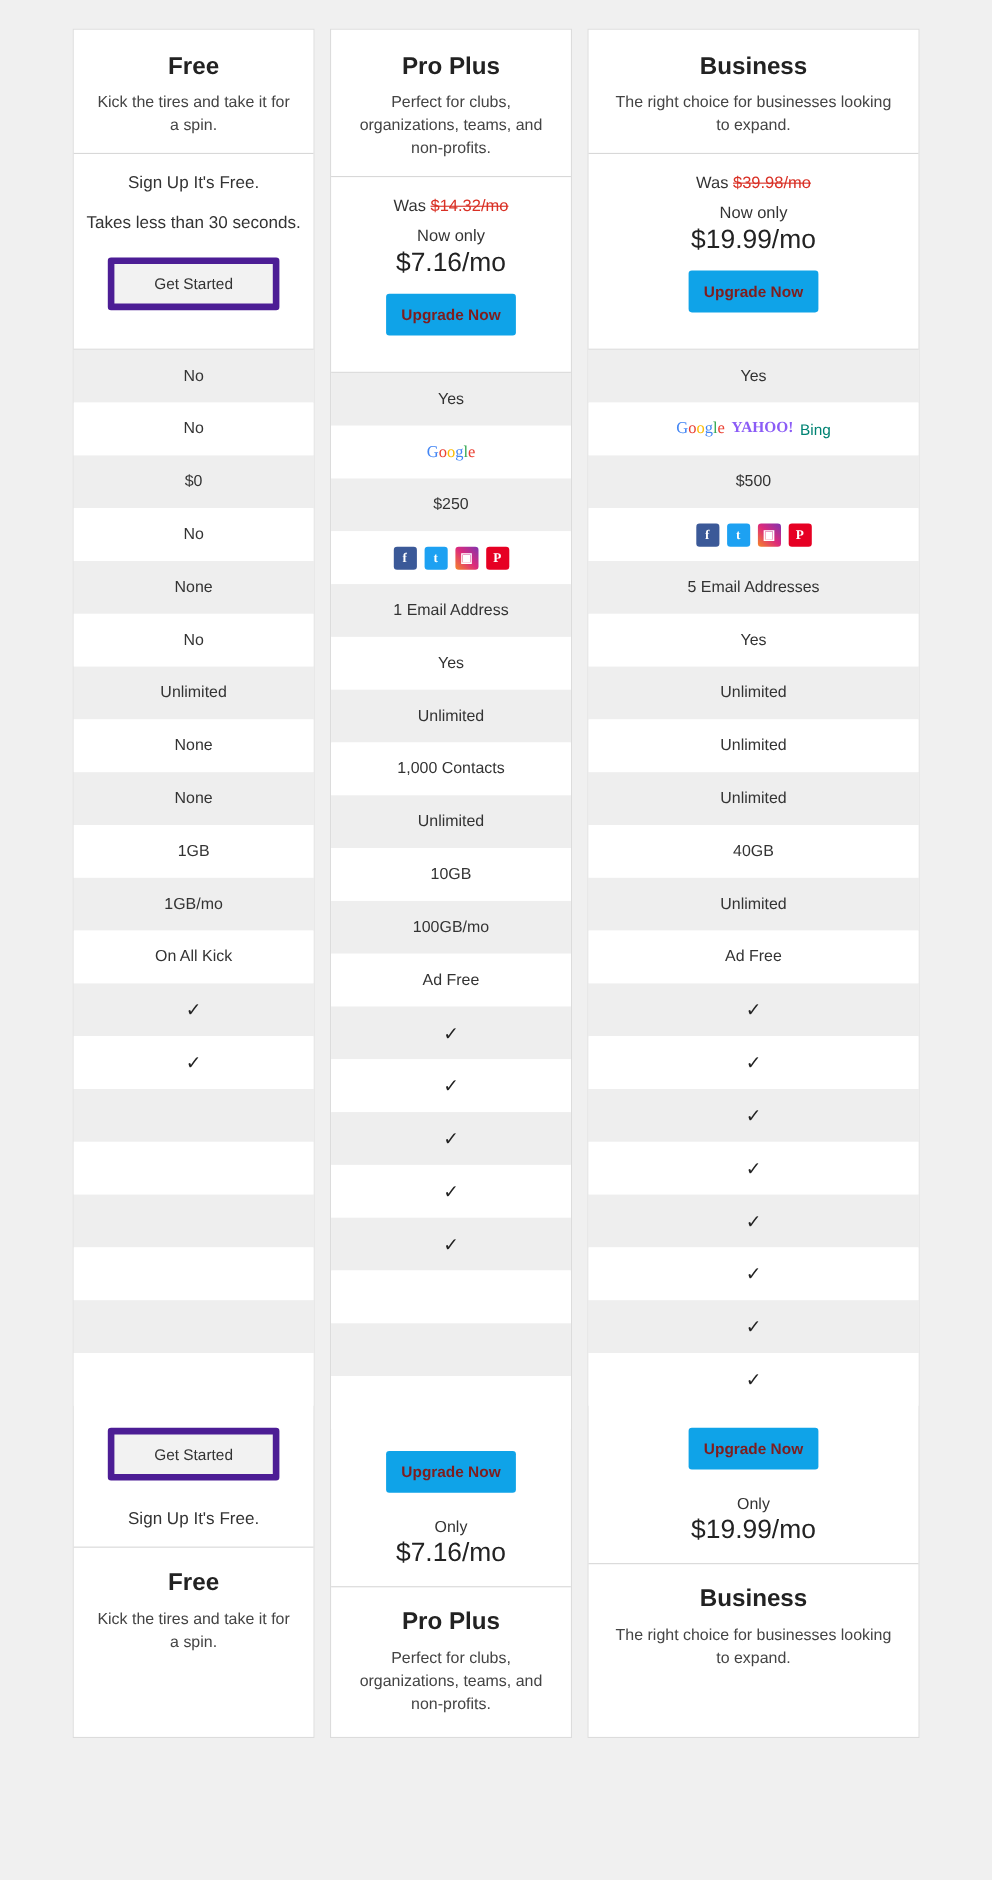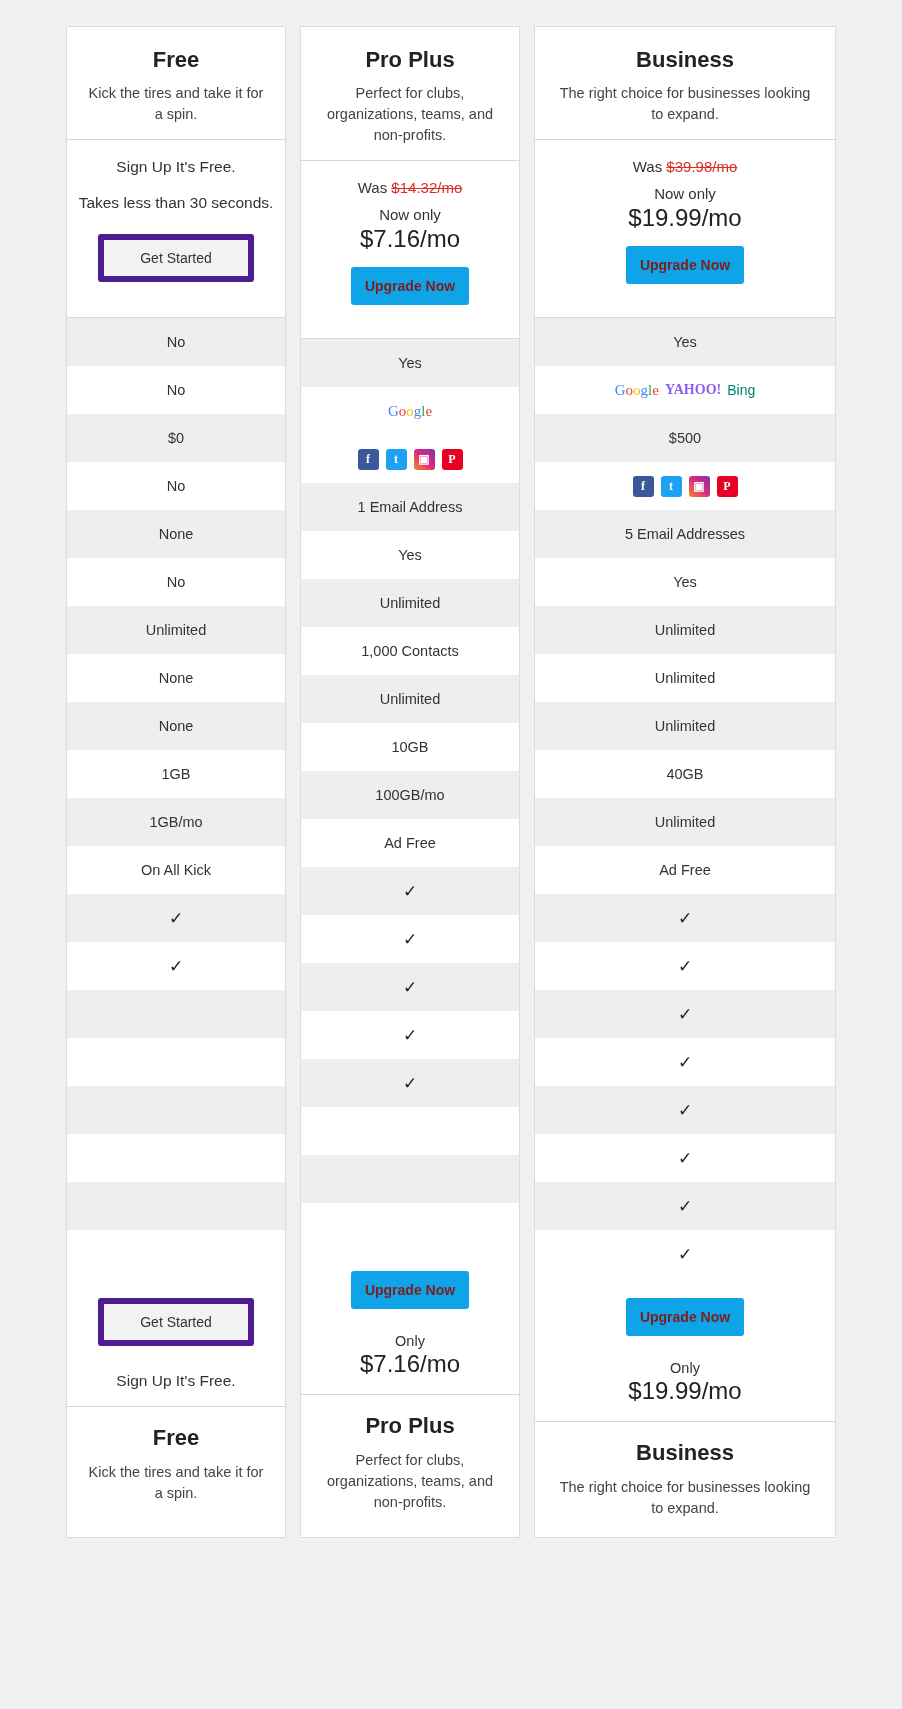--- a/index.html
+++ b/index.html
@@ -220,20 +220,21 @@
       <div class="big-price">$7.16/mo</div>
       <button class="btn-primary">Upgrade Now</button>
     </div>
     <div class="feature-rows">
       <div class="frow shade">Yes</div>
       <div class="frow plain">
         <span class="engines">
           <span class="g-logo"><span class="g-b">G</span><span class="g-r">o</span><span class="g-y">o</span><span class="g-b">g</span><span class="g-g">l</span><span class="g-r">e</span></span>
         </span>
       </div>
+      <div class="frow shade">$250</div>
       <div class="frow plain">
         <span class="social-row">
           <span class="sicon s-fb">f</span>
           <span class="sicon s-tw">t</span>
           <span class="sicon s-ig">▣</span>
           <span class="sicon s-pi">P</span>
         </span>
       </div>
       <div class="frow shade">1 Email Address</div>
       <div class="frow plain">Yes</div>

